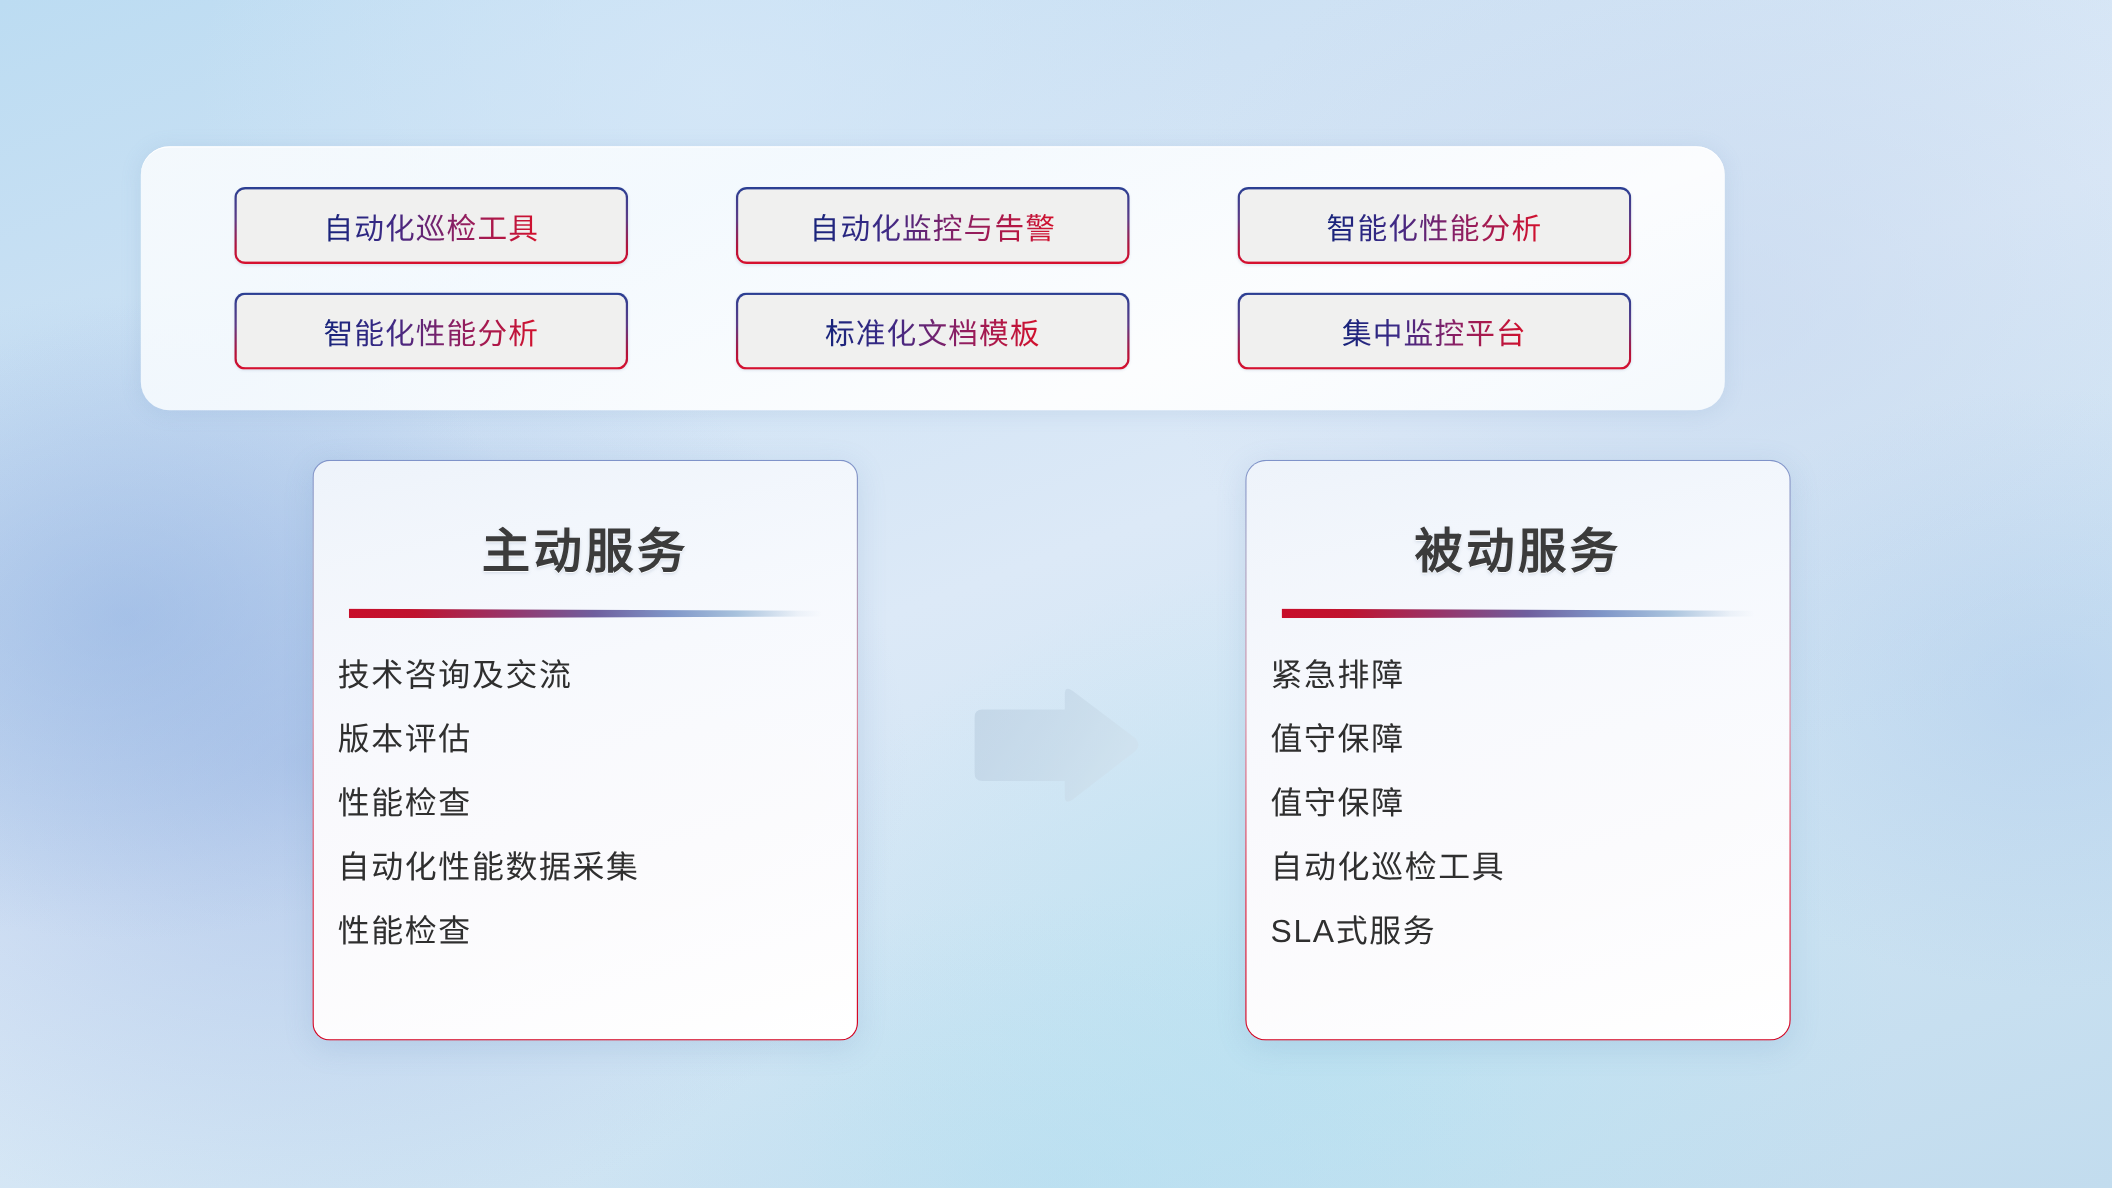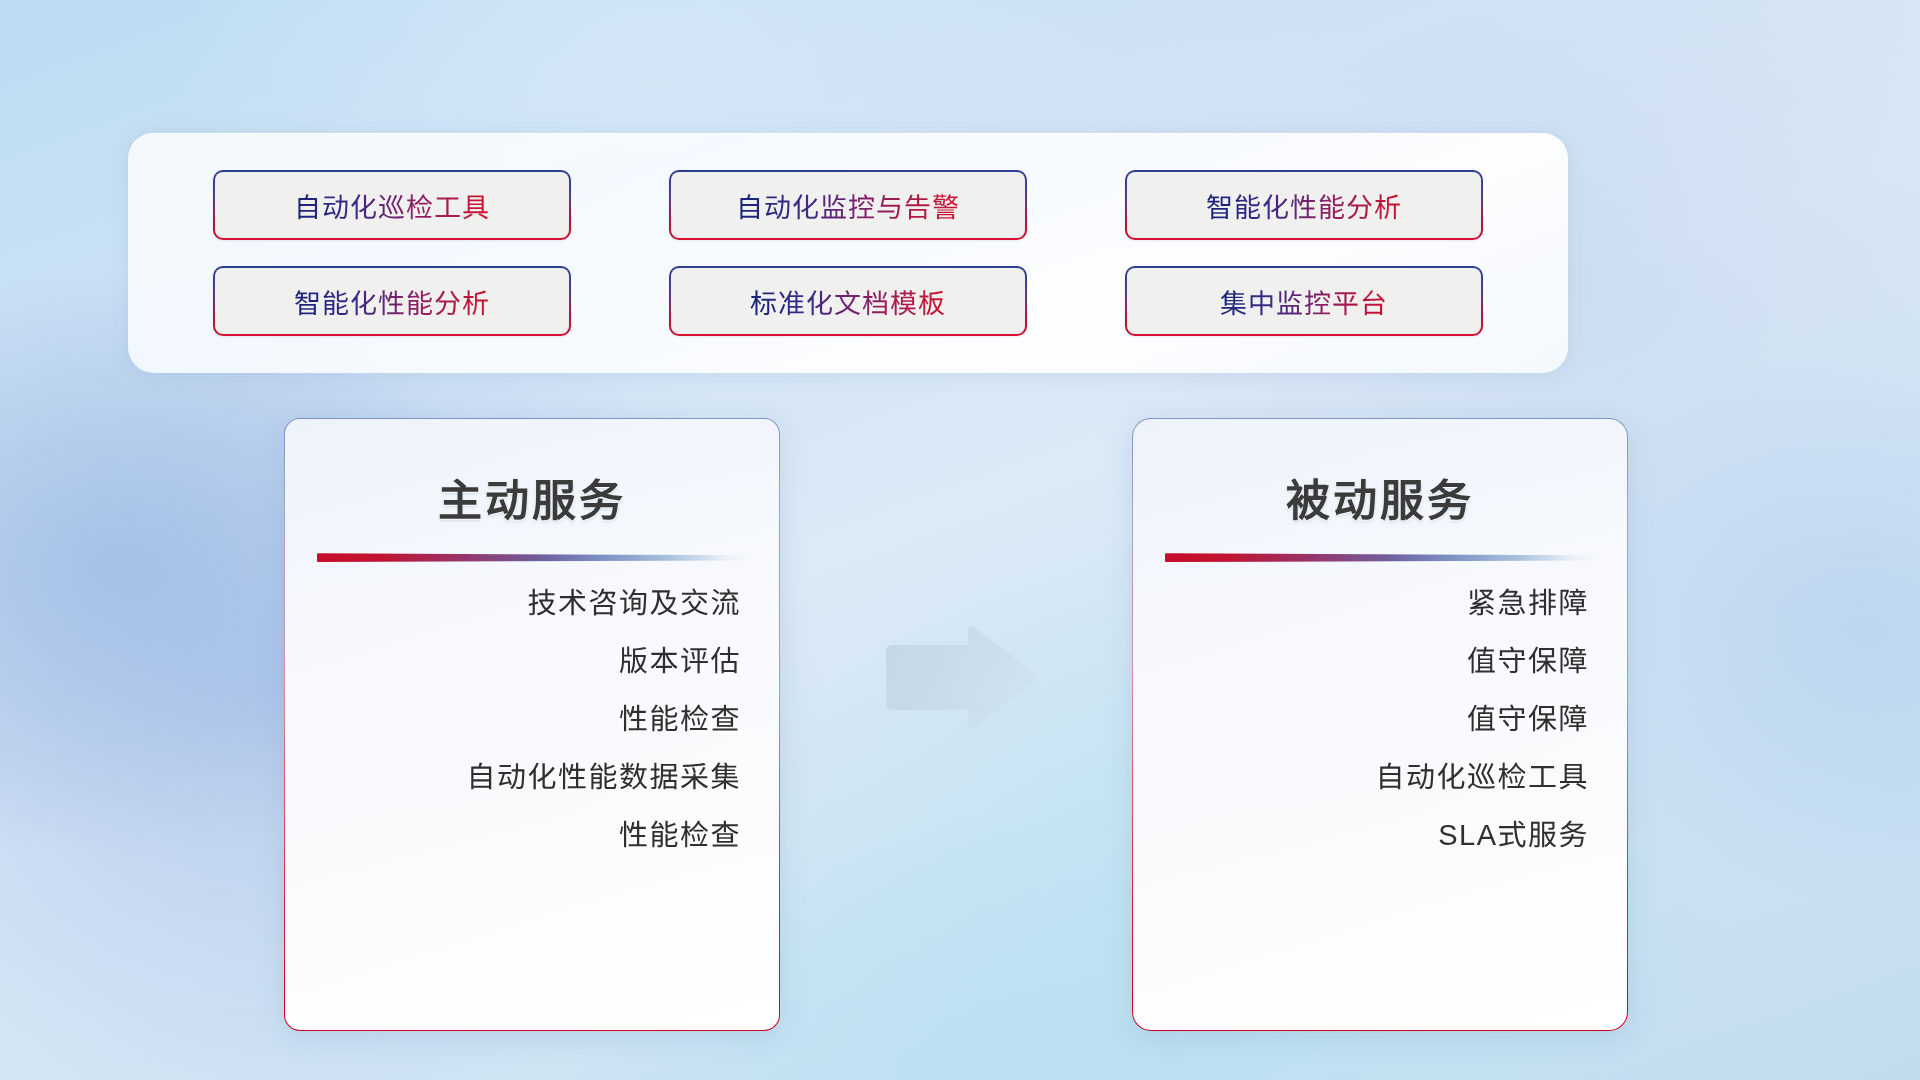--- a/index.html
+++ b/index.html
@@ -76,35 +76,35 @@
     -webkit-background-clip:text;
     background-clip:text;
     color:transparent;
     -webkit-text-fill-color:transparent;
   }
 
   
   .card{
     position:absolute;
     top:418px;
-    width:496px; height:613px;
+    width:496px; height:528px;
     border-radius:16px;
     background:linear-gradient(165deg,
       rgba(241,246,252,0.97) 0%,
       rgba(247,250,254,0.98) 35%,
       rgba(253,254,255,0.99) 62%,
       rgba(255,255,255,1) 100%);
     box-shadow:0 6px 26px rgba(96,136,186,0.18);
     border:1.6px solid transparent;
     background-image:
       linear-gradient(165deg,rgba(241,246,252,0.97),rgba(248,251,255,0.98) 38%,rgba(255,255,255,1) 100%),
       linear-gradient(to bottom,#7f93c9 0%,#a6a4c3 16%,#d78aa0 44%,#e0243f 76%,#d2001f 100%);
     background-origin:border-box;
     background-clip:padding-box,border-box;
-    padding:28px 38px 26px;
+    padding:28px 22px 26px;
     display:flex; flex-direction:column; align-items:center;
   }
   #card-active{ left:284px; }
   #card-passive{ left:1132px;border-radius:19px; }
 
   .card-title{
     font-size:44px;
     font-weight:bold;
     color:#3b3b3b;
     letter-spacing:3px;
@@ -118,24 +118,24 @@
     background:linear-gradient(to right,
       #c80d2a 0%, #c0132f 14%, #96356b 34%,
       #6f5f9e 52%, #7f96c8 68%, #a8c2dd 82%,
       rgba(200,216,232,0.25) 95%, rgba(210,224,238,0) 100%);
     clip-path:polygon(0 4%, 100% 26%, 100% 84%, 0 100%);
     border-radius:1px;
   }
 
   .card-list{
     list-style:none;
-    margin-top:26px;
+    margin-top:38px;
     width:100%;
     display:flex; flex-direction:column;
-    align-items:flex-end;
+    align-items:flex-start;
     gap:26px;
   }
   .card-list li{
     font-size:29px;
     color:#2f2f2f;
     letter-spacing:1.5px;
     white-space:nowrap;
     line-height:1.1;
   }
 

